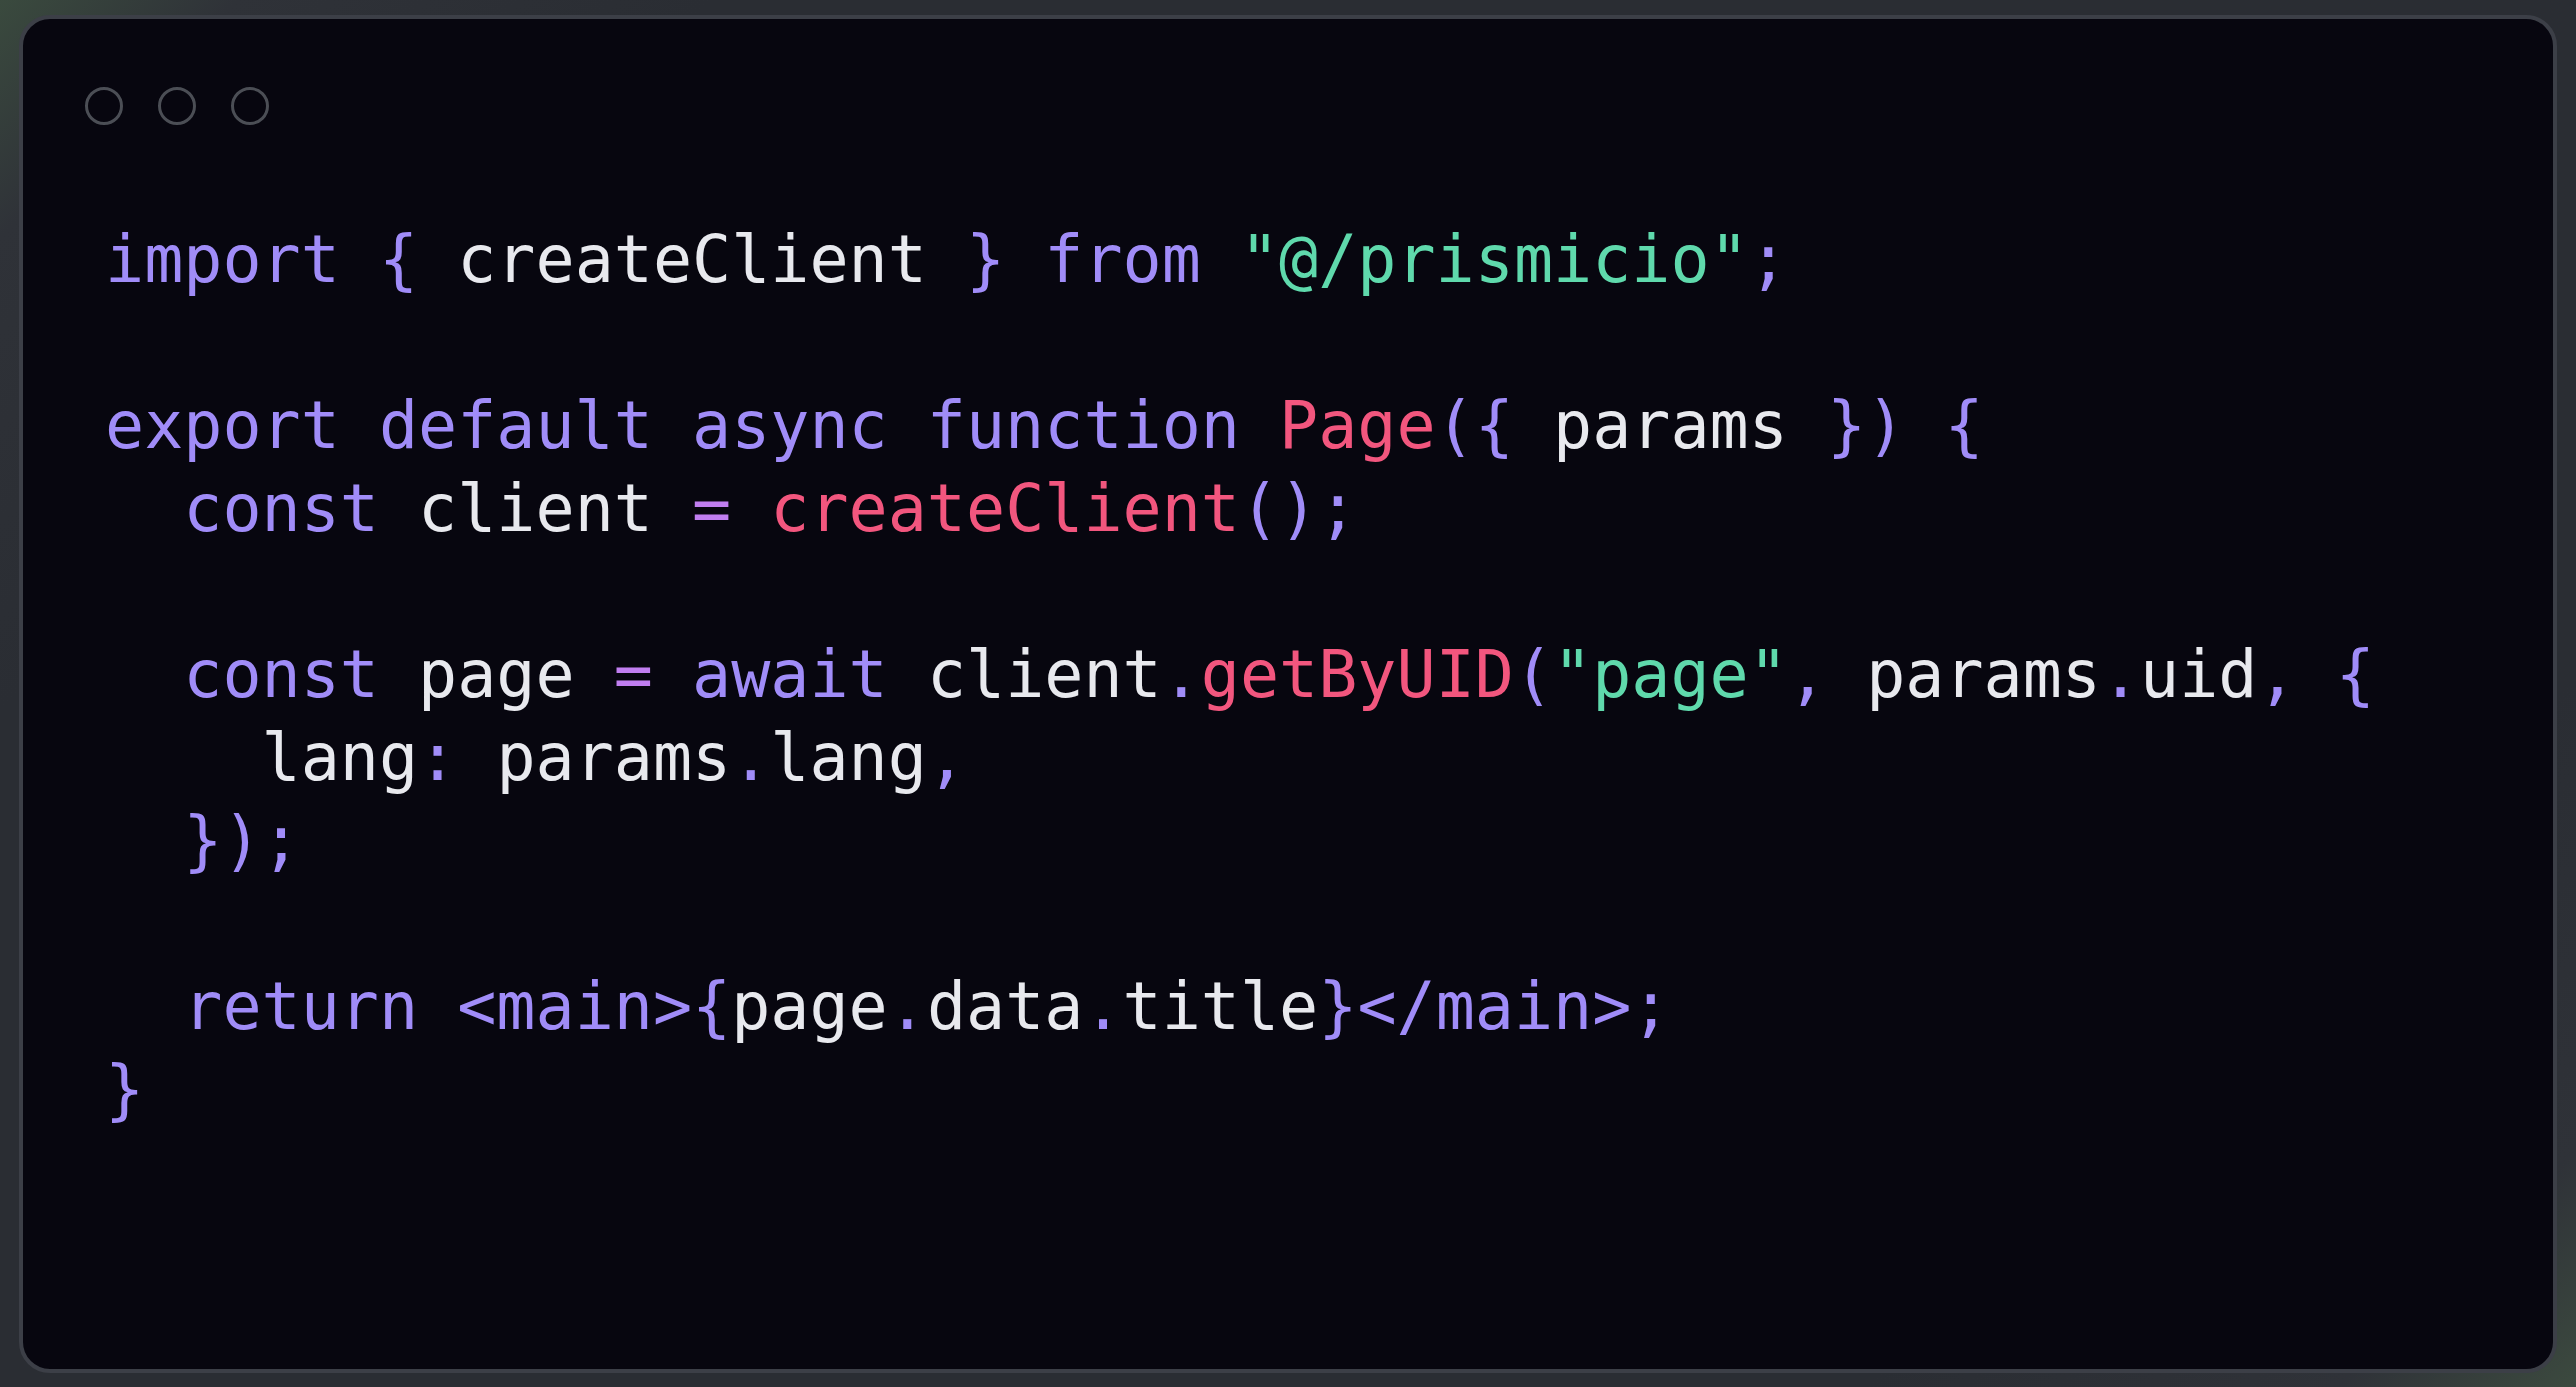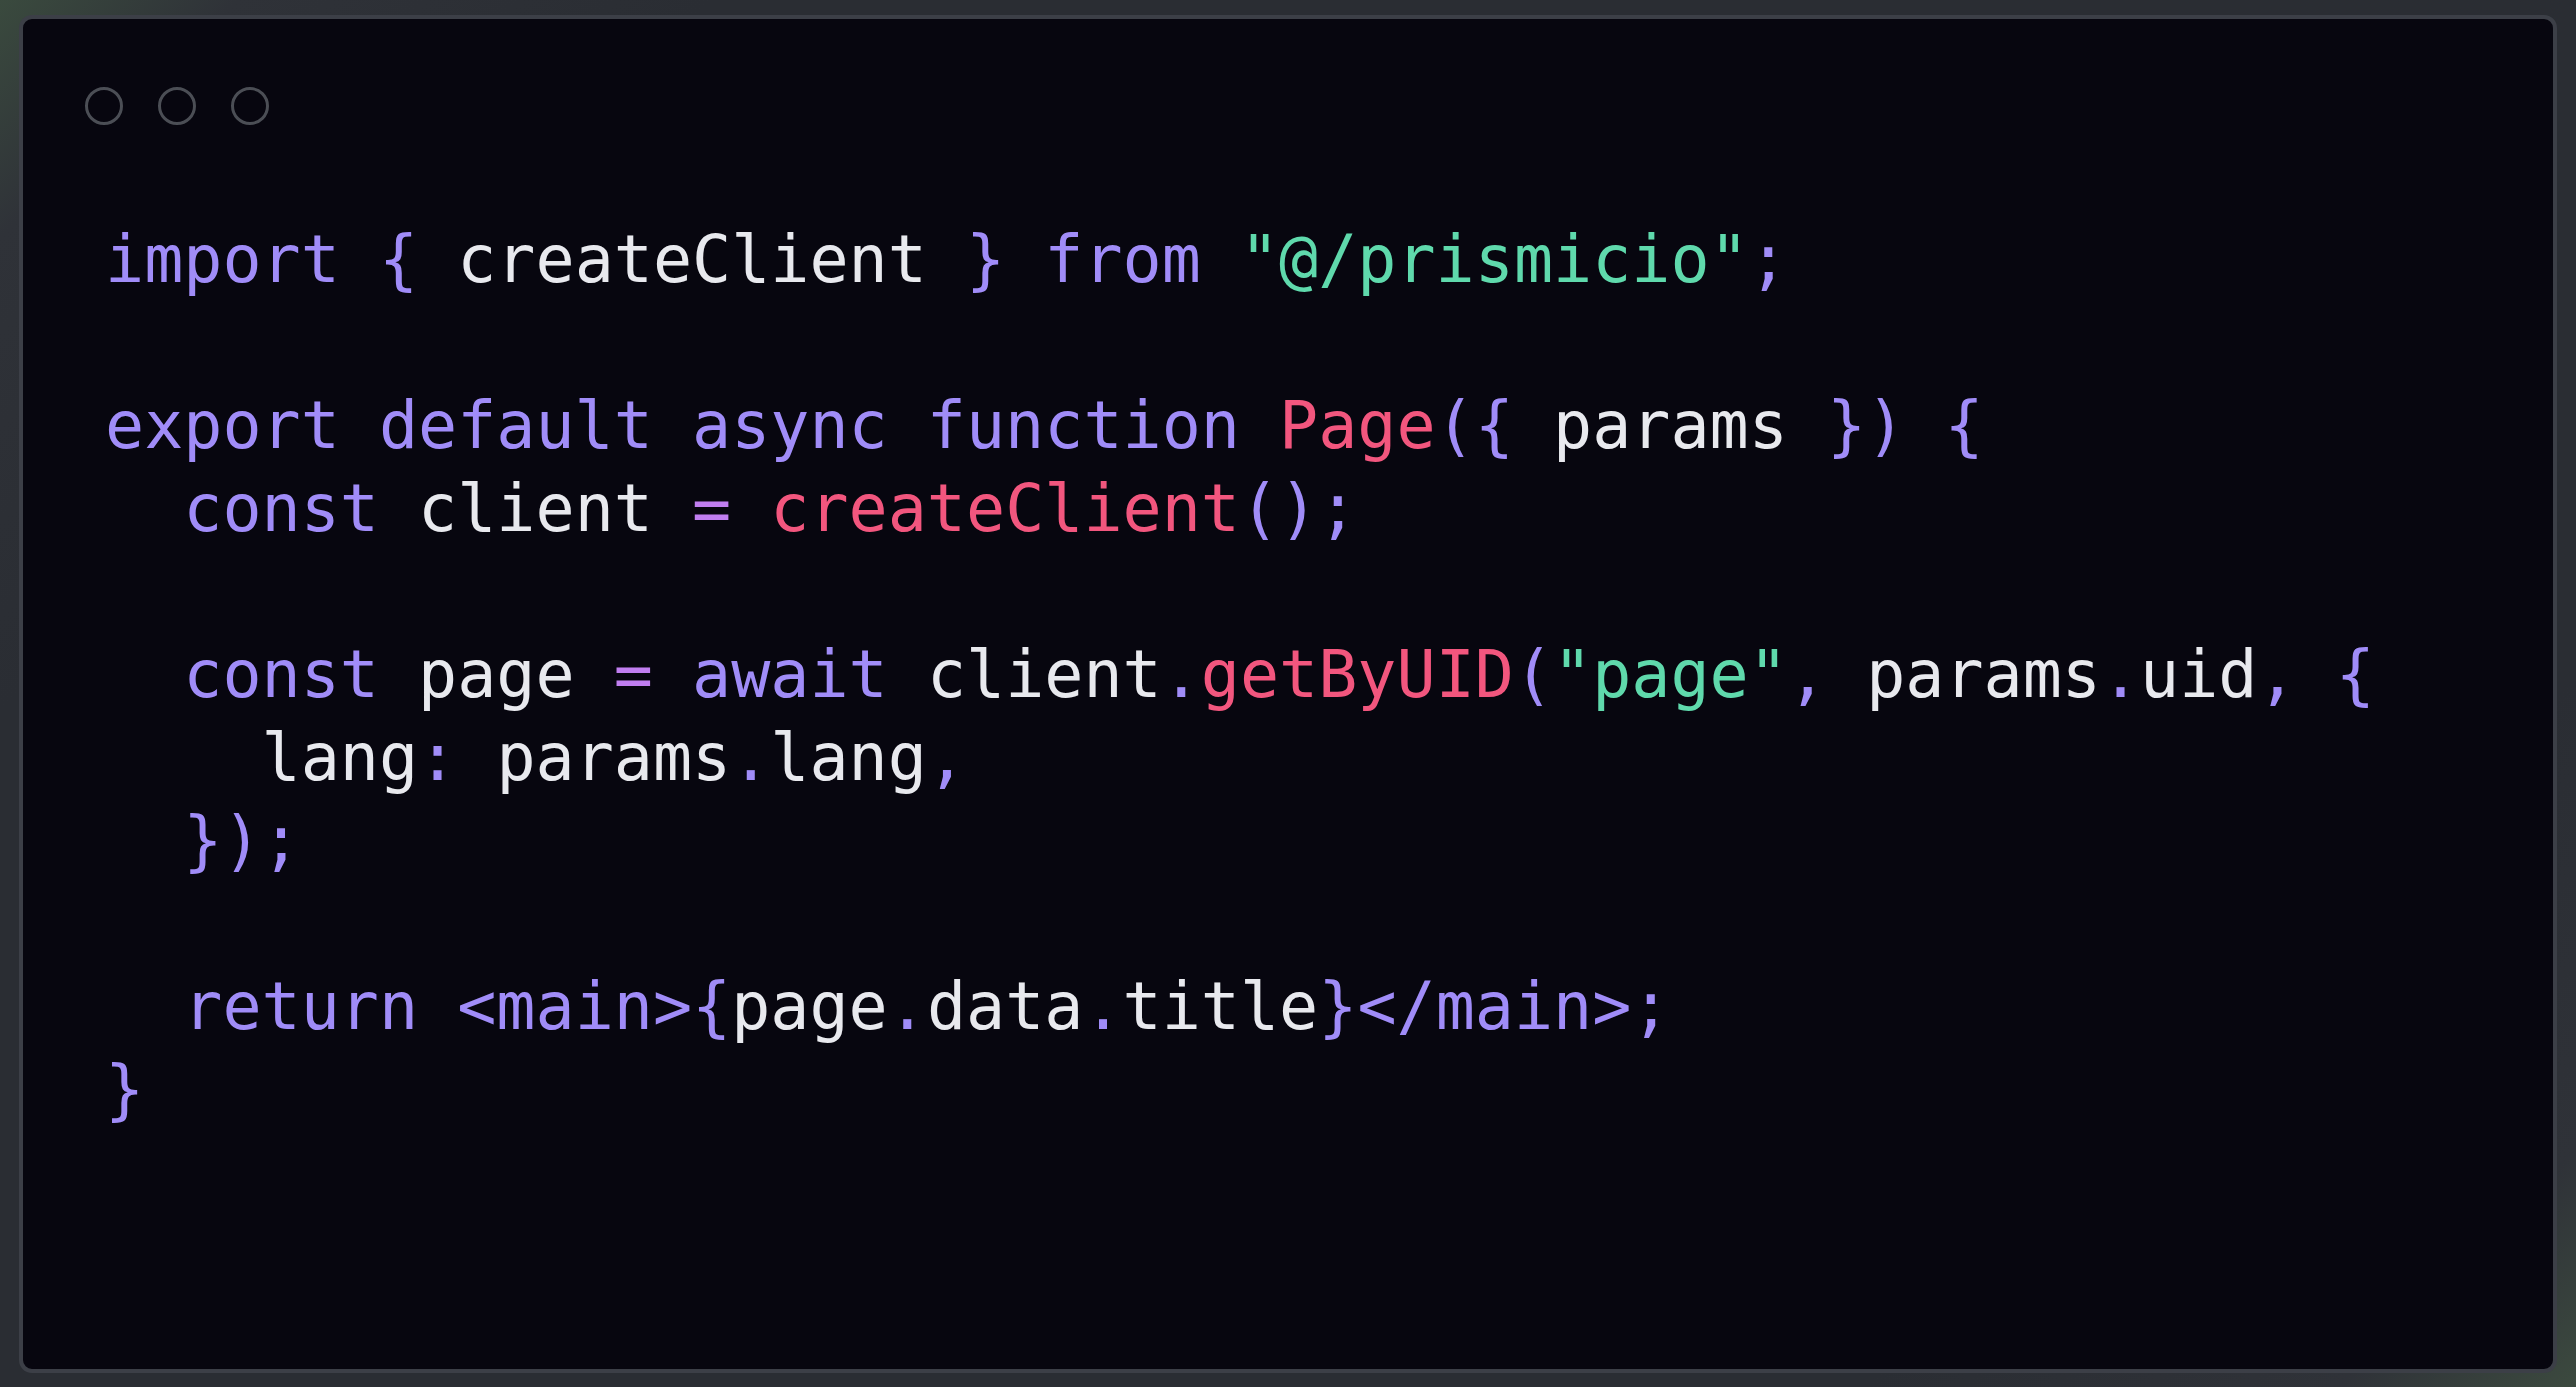--- a/index.html
+++ b/index.html
@@ -16,21 +16,21 @@
   }
 
   #window {
     position: absolute;
     left: 19px;
     top: 14.8px;
     width: 2538px;
     height: 1358px;
     background: #07060f;
     border: 4px solid #3c3f47;
-    border-radius: 13px;
+    border-radius: 31px;
     box-sizing: border-box;
     overflow: hidden;
   }
 
   #titlebar {
     position: absolute;
     left: 0; top: 0;
     width: 100%;
     height: 70px;
   }

